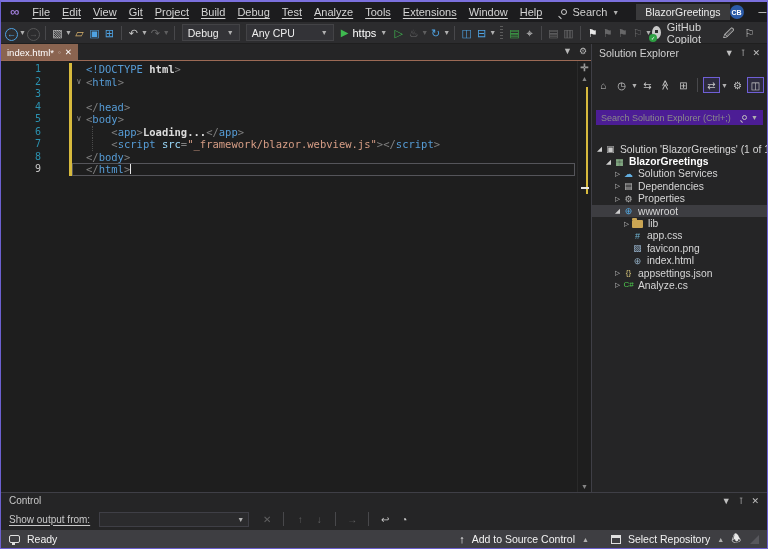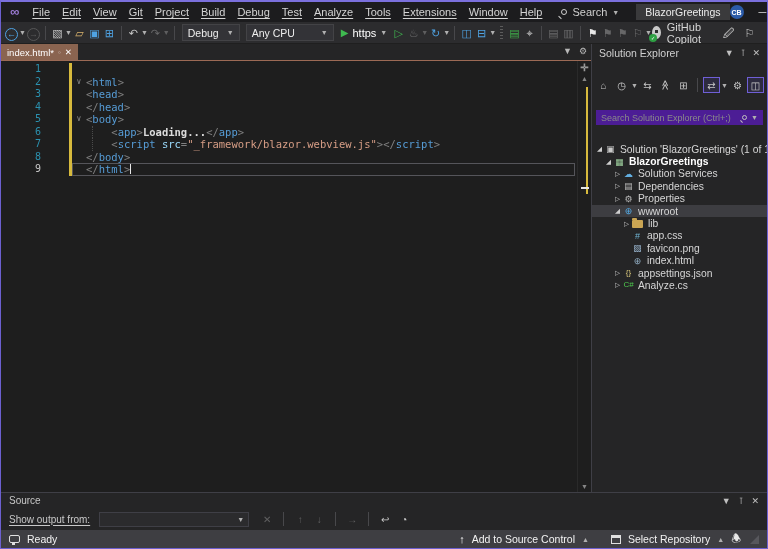--- a/index.html
+++ b/index.html
@@ -235,23 +235,23 @@
           <span class="dot">◦</span>
           <span class="x">✕</span>
         </span>
         <span class="tsr">
           <span>▼</span>
           <span>⚙</span>
         </span>
       </div>
       <div class="edbody">
         <div class="codearea" id="codearea">
-            <div class="cl"><span class="ln">1</span><span class="lm"></span><span class="cb"></span></div>
+            <div class="cl"><span class="ln">1</span><span class="lm"></span><span class="cb"></span><span class="rl"><span class="fold"></span><span class="ct"><span class="tk-k">&lt;!DOCTYPE</span><span class="tk-w"> </span><span class="tk-b">html</span><span class="tk-d">&gt;</span></span></span></div>
             <div class="cl"><span class="ln">2</span><span class="lm"></span><span class="cb"></span><span class="rl"><span class="fold">∨</span><span class="ct"><span class="tk-d">&lt;</span><span class="tk-k">html</span><span class="tk-d">&gt;</span></span></span></div>
-            <div class="cl"><span class="ln">3</span><span class="lm"></span><span class="cb"></span><span class="rl"><span class="fold"></span><span class="ct"><span class="tk-d">&lt;</span><span class="tk-k">head</span><span class="tk-d">&gt;</span></span></span></div>
+            <div class="cl"><span class="ln">3</span><span class="lm"></span><span class="cb"></span></div>
             <div class="cl"><span class="ln">4</span><span class="lm"></span><span class="cb"></span><span class="rl"><span class="fold"></span><span class="ct"><span class="tk-d">&lt;/</span><span class="tk-k">head</span><span class="tk-d">&gt;</span></span></span></div>
             <div class="cl"><span class="ln">5</span><span class="lm"></span><span class="cb"></span><span class="rl"><span class="fold">∨</span><span class="ct"><span class="tk-d">&lt;</span><span class="tk-k">body</span><span class="tk-d">&gt;</span></span></span></div>
             <div class="cl"><span class="ln">6</span><span class="lm"></span><span class="cb"></span><span class="rl"><span class="fold"></span><span class="ct"><span class="guide"></span><span class="tk-w">    </span><span class="tk-d">&lt;</span><span class="tk-k">app</span><span class="tk-d">&gt;</span><span class="tk-b">Loading...</span><span class="tk-d">&lt;/</span><span class="tk-k">app</span><span class="tk-d">&gt;</span></span></span></div>
             <div class="cl"><span class="ln">7</span><span class="lm"></span><span class="cb"></span><span class="rl"><span class="fold"></span><span class="ct"><span class="guide"></span><span class="tk-w">    </span><span class="tk-d">&lt;</span><span class="tk-k">script</span><span class="tk-w"> </span><span class="tk-a">src</span><span class="tk-d">=</span><span class="tk-s">"_framework/blazor.webview.js"</span><span class="tk-d">&gt;</span><span class="tk-d">&lt;/</span><span class="tk-k">script</span><span class="tk-d">&gt;</span></span></span></div>
             <div class="cl"><span class="ln">8</span><span class="lm"></span><span class="cb"></span><span class="rl"><span class="fold"></span><span class="ct"><span class="tk-d">&lt;/</span><span class="tk-k">body</span><span class="tk-d">&gt;</span></span></span></div>
             <div class="cl cur"><span class="ln">9</span><span class="lm"></span><span class="cb"></span><span class="rl"><span class="fold"></span><span class="ct"><span class="tk-d">&lt;/</span><span class="tk-k">html</span><span class="tk-d">&gt;</span><span class="tcaret"></span></span></span></div>
           </div>
         <div class="vscroll">
           <span class="vsplit">✛</span>
           <span class="vsar">▲</span>
@@ -351,21 +351,21 @@
             <span class="tarrow">▷</span>
             <span class="tic" style="color: rgb(78, 201, 78); font-size: 8px;">C#</span>
             <span class="tlabel">Analyze.cs</span>
           </div>
         </div>
     </div>
   </div>
 
   <div class="outp">
     <div class="outptitle">
-      <span>Source</span>
+      <span>Control</span>
       <span class="outpticons">
         <span>▼</span>
         <span class="pin">⊺</span>
         <span>✕</span>
       </span>
     </div>
     <div class="outptools">
       <span class="underl">Show output from:</span>
       <span class="outcombo">
         <span class="cv"></span>

